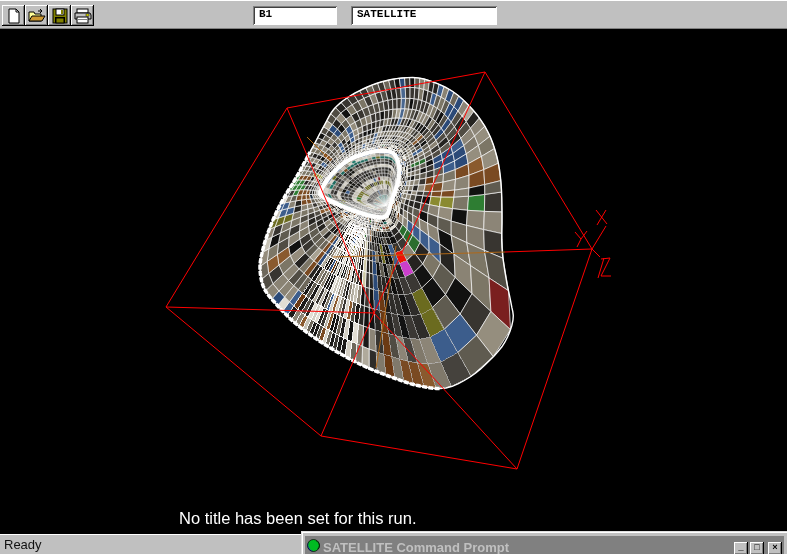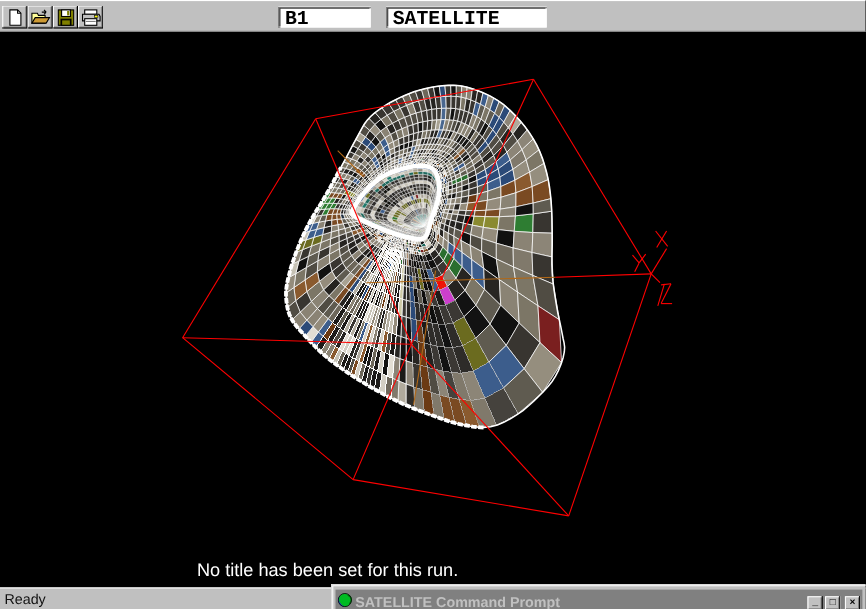--- a/index.html
+++ b/index.html
@@ -1,17 +1,17 @@
 <!DOCTYPE html>
 <html><head><meta charset="utf-8"><style>
 *{margin:0;padding:0;box-sizing:border-box}
 body{width:787px;height:554px;overflow:hidden;background:#000;font-family:"Liberation Sans",sans-serif;position:relative}
 .toolbar{position:absolute;left:0;top:0;width:787px;height:29px;background:#c0c0c0;border-top:1px solid #fff;border-bottom:1px solid #808080;z-index:5}
 .btn{position:absolute;top:4px;width:23px;height:21px;background:#c0c0c0;box-shadow:inset -1px -1px 0 #000,inset 1px 1px 0 #fff,inset -2px -2px 0 #808080;display:flex;align-items:center;justify-content:center}
-.field{position:absolute;top:5px;height:19px;background:#fff;box-shadow:inset 1px 1px 0 #808080,inset -1px -1px 0 #fff,inset 2px 2px 0 #404040;font-family:"Liberation Mono",monospace;font-size:18px;font-weight:bold;color:#000;padding:2px 0 0 6px}
+.field{position:absolute;top:5px;height:19px;background:#fff;box-shadow:inset 1px 1px 0 #808080,inset -1px -1px 0 #fff,inset 2px 2px 0 #404040;font-family:"Liberation Mono",monospace;font-size:11px;font-weight:bold;color:#000;padding:2px 0 0 6px}
 .statusbar{position:absolute;left:0;top:534px;width:787px;height:20px;background:#c0c0c0;border-top:1px solid #fff;z-index:5;font-size:13px;color:#111;padding:2px 0 0 4px}
 .taskwin{position:absolute;left:301px;top:531px;width:486px;height:23px;background:#c0c0c0;border-top:1px solid #dfdfdf;border-left:1px solid #dfdfdf;box-shadow:inset 1px 1px 0 #fff;z-index:6}
 .title{position:absolute;left:3px;right:3px;top:4px;height:19px;background:#808080;color:#c0c0c0;font-size:13px;font-weight:bold;display:flex;align-items:center}
 .tbtn{width:14px;height:13px;background:#c0c0c0;box-shadow:inset -1px -1px 0 #000,inset 1px 1px 0 #fff,inset -2px -2px 0 #808080;font-size:9px;font-weight:bold;color:#000;text-align:center;line-height:12px;font-family:"Liberation Mono",monospace}
 </style></head><body>
 <svg width="787" height="554" viewBox="0 0 787 554" style="position:absolute;left:0;top:0">
 <rect width="787" height="554" fill="#000"></rect>
 <g stroke="#fff" stroke-width="0.7" stroke-linejoin="round">
       <path d="M403.6 193.3 407.2 193.8 405.7 198.9 402.1 197.9Z" fill="#7c7666"></path>
       <path d="M407.2 193.8 411.2 194.3 409.7 200.0 405.7 198.9Z" fill="#8a8374"></path>

